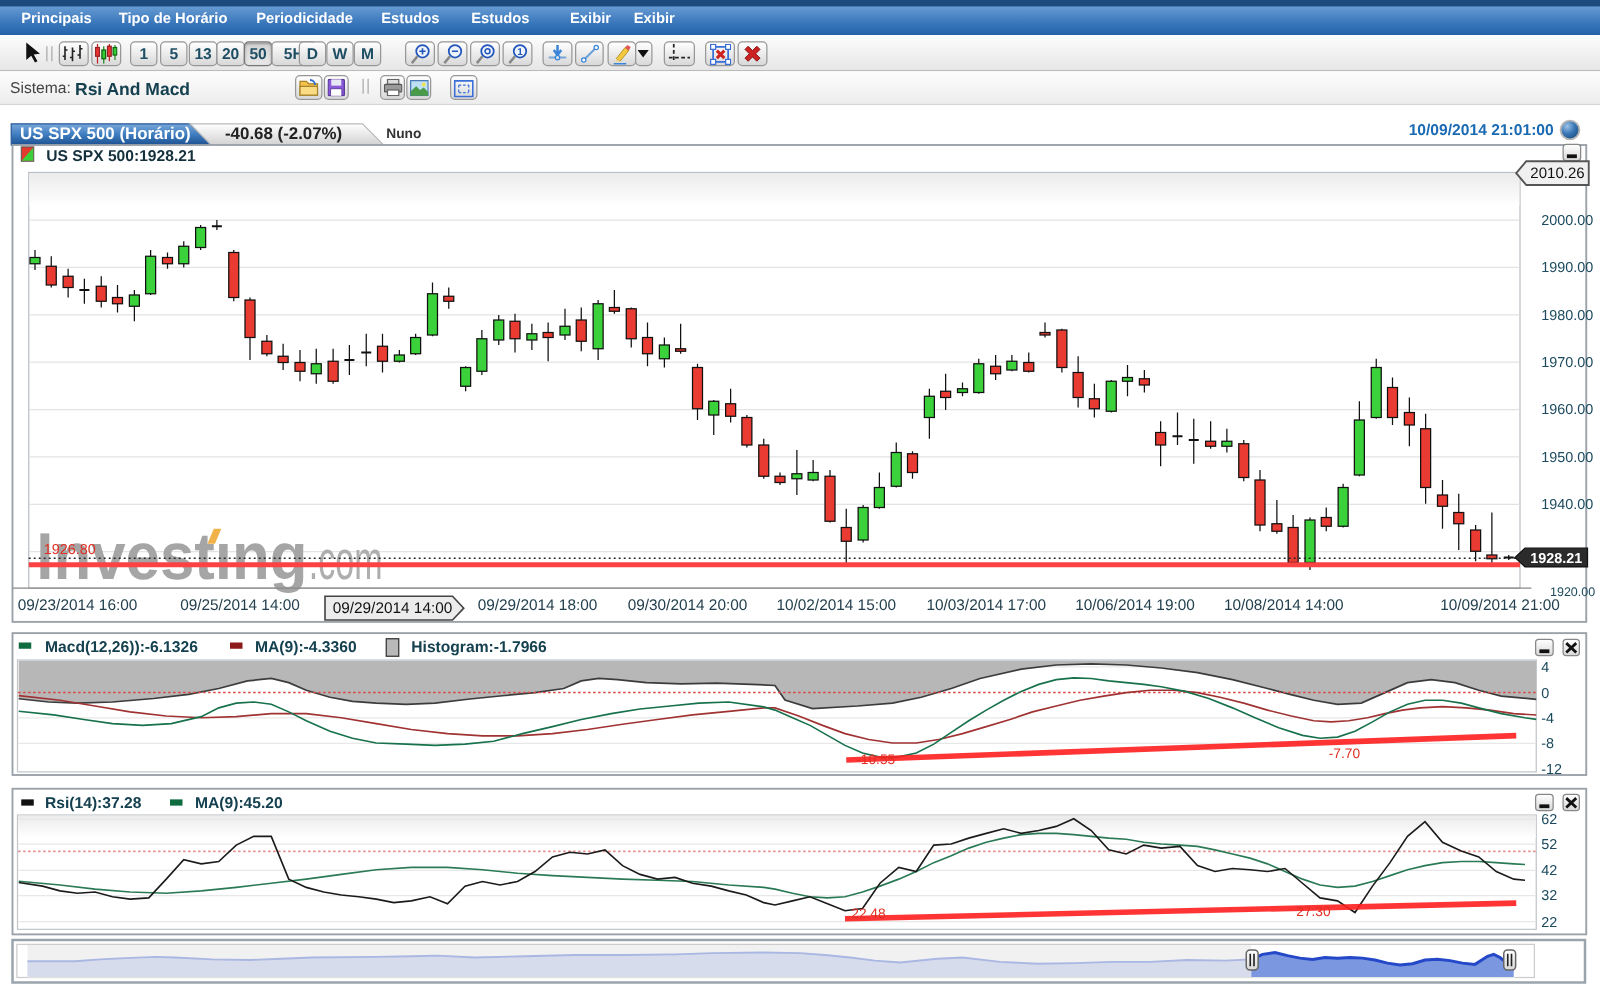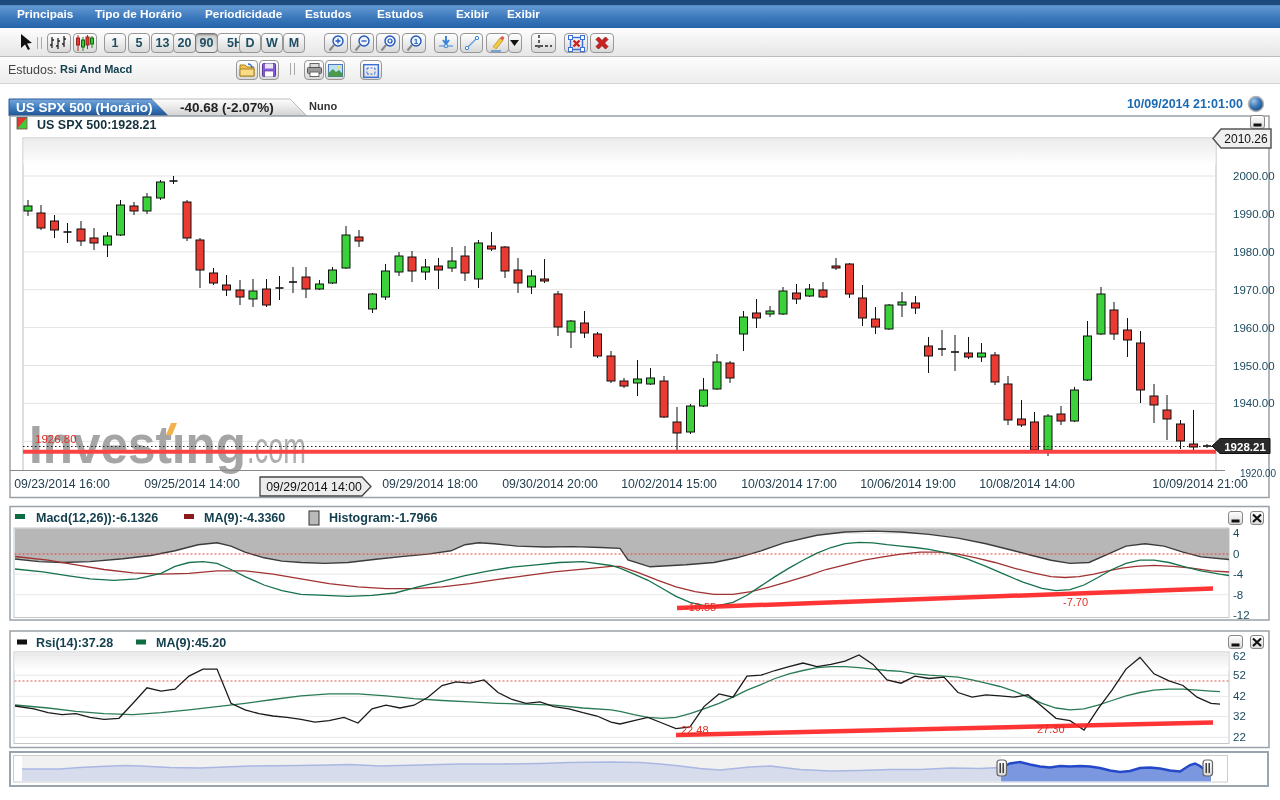--- a/index.html
+++ b/index.html
@@ -39,21 +39,21 @@
           <line x1="11.5" y1="0" x2="11.5" y2="14" stroke="#b22"></line>
           <rect x="10" y="2" width="3" height="8" fill="#e33" stroke="#922"></rect>
           <line x1="16" y1="1" x2="16" y2="13" stroke="#282"></line>
           <rect x="14.5" y="3" width="3" height="6" fill="#3c3" stroke="#161"></rect>
         </g>
       </svg></div>
 <div class="tbtn" style="left:104px;width:22px">1</div>
 <div class="tbtn" style="left:128px;width:22px">5</div>
 <div class="tbtn" style="left:151px;width:23px">13</div>
 <div class="tbtn" style="left:173px;width:23px">20</div>
-<div class="tbtn pressed" style="left:195px;width:23px">90</div>
+<div class="tbtn pressed" style="left:195px;width:23px">50</div>
 <div class="tbtn" style="left:217px;width:36px">5H</div>
 <div class="tbtn" style="left:239px;width:22px">D</div>
 <div class="tbtn" style="left:261px;width:22px">W</div>
 <div class="tbtn" style="left:283px;width:22px">M</div>
 <div class="tbtn" style="left:324px;width:24px"><svg width="17" height="17" viewBox="0 0 17 17" style="margin-top:1px">
         <circle cx="10" cy="6" r="5" fill="#eef4fb" stroke="#2255bb" stroke-width="1.4"></circle>
         <path d="M10,3.5 L10,8.5 M7.5,6 L12.5,6" stroke="#2255bb" stroke-width="1.3"></path>
         <line x1="6" y1="10" x2="1.5" y2="15.5" stroke="#888" stroke-width="2"></line>
       </svg></div>
 <div class="tbtn" style="left:350px;width:24px"><svg width="17" height="17" viewBox="0 0 17 17" style="margin-top:1px">
@@ -99,22 +99,22 @@
         <rect x="12.5" y="0.5" width="4" height="4" fill="#fff" stroke="#3a6fd8"></rect>
         <rect x="0.5" y="12.5" width="4" height="4" fill="#fff" stroke="#3a6fd8"></rect>
         <rect x="12.5" y="12.5" width="4" height="4" fill="#fff" stroke="#3a6fd8"></rect>
         <path d="M5.5,5.5 L11.5,11.5 M11.5,5.5 L5.5,11.5" stroke="#cc2222" stroke-width="2.4"></path>
       </svg></div>
 <div class="tbtn" style="left:590px;width:24px"><svg width="16" height="16" viewBox="0 0 16 16" style="margin-top:1px">
         <path d="M2,4.5 L4.5,2 L8,5.5 L11.5,2 L14,4.5 L10.5,8 L14,11.5 L11.5,14 L8,10.5 L4.5,14 L2,11.5 L5.5,8 Z" fill="#cc2222" stroke="#881111" stroke-width="0.8"></path>
       </svg></div>
 </div>
 <div id="sisbar">
-<span style="position:absolute;left:8px;top:6px;font-size:12.5px;color:#444">Estudos:</span>
-<span style="position:absolute;left:60px;top:6px;font-size:11px;font-weight:bold;color:#14404f">Rsi And Macd</span>
+<span style="position:absolute;left:8px;top:6px;font-size:12.5px;color:#444">Sistema:</span>
+<span style="position:absolute;left:60px;top:6px;font-size:14px;font-weight:bold;color:#14404f">Rsi And Macd</span>
 <div class="sbtn" style="left:236px;width:22px"><svg width="16" height="14" viewBox="0 0 16 14" style="margin:2px">
         <path d="M1,2 L6,2 L8,4 L15,4 L15,13 L1,13 Z" fill="#f5c24a" stroke="#a8832a"></path>
         <path d="M1,6 L15,6 L15,13 L1,13 Z" fill="#fadc85" stroke="#a8832a"></path>
         <path d="M9,1 a4,4 0 0 1 4,4" fill="none" stroke="#2a6fd0" stroke-width="1.5"></path>
       </svg></div>
 <div class="sbtn" style="left:259px;width:20px"><svg width="14" height="14" viewBox="0 0 14 14" style="margin:2px">
         <rect x="0.5" y="0.5" width="13" height="13" rx="1" fill="#8a5ad8" stroke="#5a3a99"></rect>
         <rect x="3" y="0.5" width="8" height="5" fill="#e8e8f5"></rect>
         <rect x="2.5" y="8" width="9" height="6" fill="#fff" stroke="#5a3a99" stroke-width="0.7"></rect>
       </svg></div>

